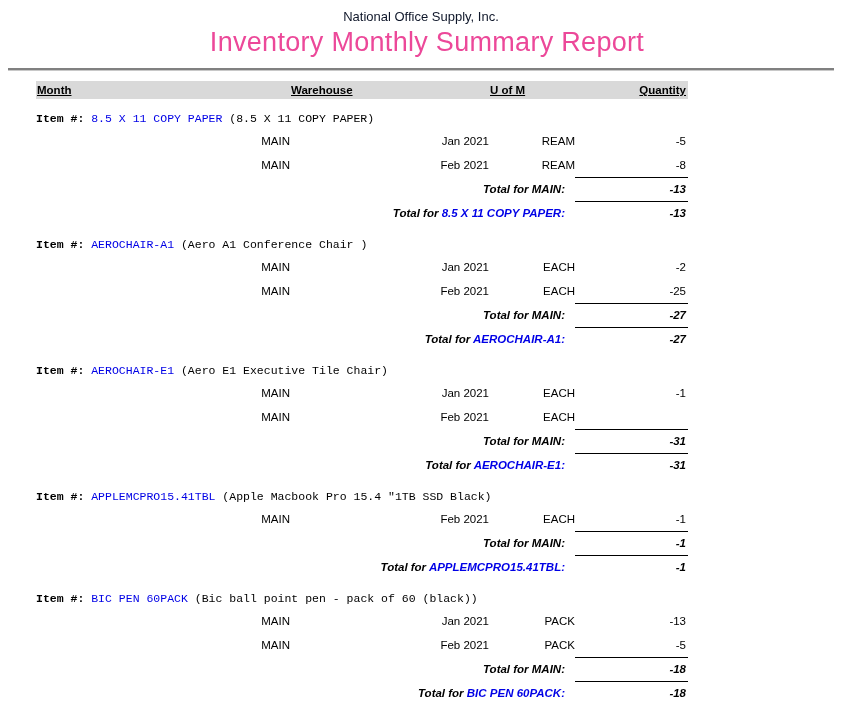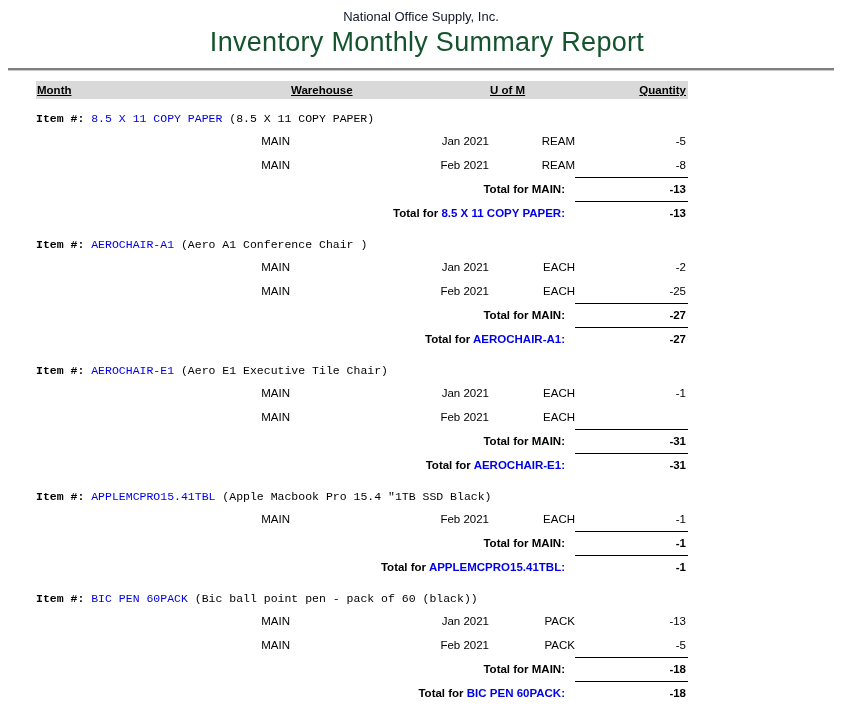--- a/index.html
+++ b/index.html
@@ -17,21 +17,21 @@
     font-size: 13px;
     padding-top: 9px;
     color: #0f172a;
   }
   .title {
     text-align: center;
     font-size: 27px;
     font-weight: 400;
     letter-spacing: 0.3px;
     margin: 3px 0 0 12px;
-    color: #14532d;
+    color: #ec4899;
   }
   .rule {
     margin: 10px 8px 0 8px;
     height: 3px;
     border-top: 2px solid #808080;
     border-bottom: 1px solid #c8c8c8;
   }
   .table {
     margin: 10px 0 0 36px;
     width: 652px;
@@ -64,20 +64,21 @@
   .row {
     display: grid;
     grid-template-columns: 254px 199px 86px 113px;
   }
   .row .cell { line-height: 24px; padding-left: 1px; text-align: right; }
   .row .cell.qty { text-align: right; padding-right: 2px; padding-left: 0; }
 
   .trow {
     display: grid;
     grid-template-columns: 539px 113px;
+    font-style: italic;
   }
   .tlabel {
     text-align: right;
     font-weight: bold;
     padding-right: 10px;
     line-height: 24px;
     white-space: nowrap;
   }
   .tqty {
     text-align: right;

